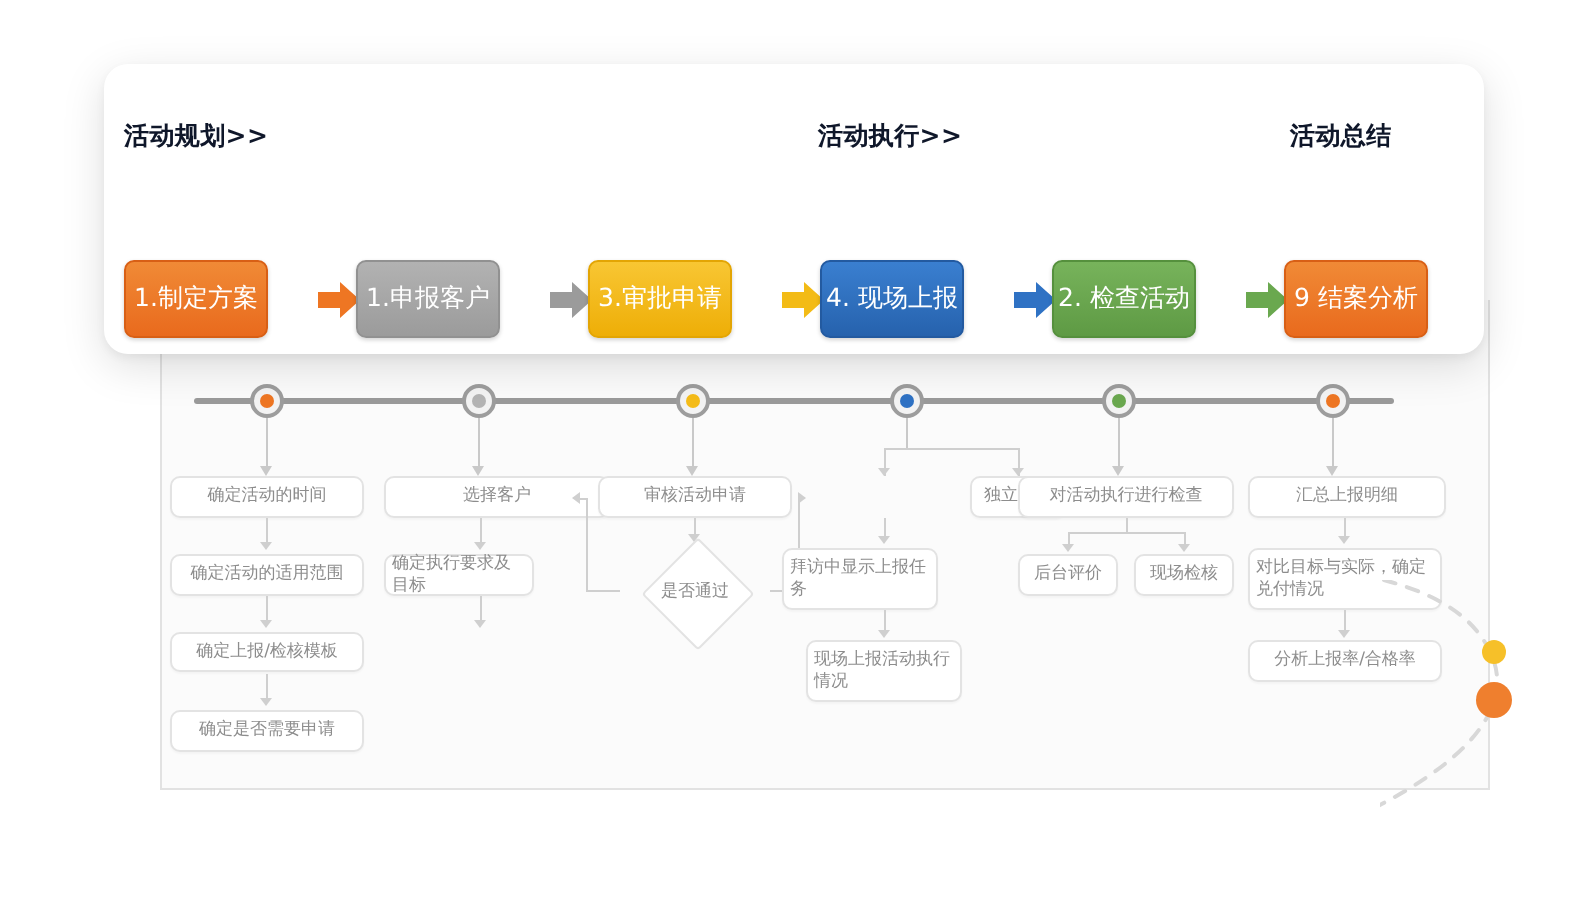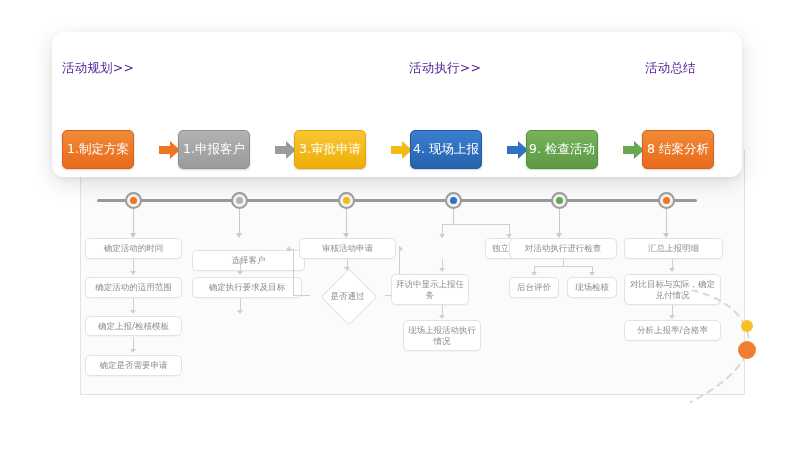--- a/index.html
+++ b/index.html
@@ -42,21 +42,21 @@
     border-left:3.5px solid transparent;border-right:3.5px solid transparent;
     border-top:5px solid #c9c9c9;
   }
 
   
   .fbox{
     position:absolute;box-sizing:border-box;
     background:#ffffff;border:1px solid #e3e3e3;border-radius:5px;
     color:#8d8d8d;font-size:8.5px;line-height:11px;
     display:flex;align-items:center;justify-content:center;
-    text-align:center;padding:2px 3px;
+    text-align:left;padding:2px 3px;
     box-shadow:0 1px 1px rgba(0,0,0,0.03);
   }
   .fdia{
     position:absolute;box-sizing:border-box;
     display:flex;align-items:center;justify-content:center;
   }
   .fdia .dshape{
     position:absolute;left:50%;top:50%;
     width:38px;height:38px;margin:-19px 0 0 -19px;
     border:1px solid #e3e3e3;background:#ffffff;
@@ -80,21 +80,21 @@
   
   #deco{position:absolute;left:690px;top:290px;width:102px;height:140px;}
 
   
   #card{
     position:absolute;left:52px;top:32px;width:690px;height:145px;
     background:#ffffff;border-radius:12px;
     box-shadow:0 6px 22px rgba(0,0,0,0.13), 0 2px 5px rgba(0,0,0,0.05);
   }
   .phase-label{
-    position:absolute;color:#4c1d95;font-size:12.5px;font-weight:normal;
+    position:absolute;color:#0f172a;font-size:12.5px;font-weight:bold;
     white-space:nowrap;letter-spacing:.2px;
   }
   .step{
     position:absolute;top:98px;width:72px;height:39px;
     border-radius:5px;box-sizing:border-box;
     display:flex;align-items:center;justify-content:center;
     color:#ffffff;font-size:12.5px;white-space:nowrap;
     box-shadow:0 1px 2px rgba(0,0,0,0.18);
   }
   .sarrow{position:absolute;top:108px;width:21px;height:20px;}
@@ -154,24 +154,24 @@
       <div class="conn v" style="left:52px;top:109px;height:13px"></div>
       <div class="carrow" style="left:49px;top:121px"></div>
       <div class="fbox" style="left:4px;top:127px;width:97px;height:21px">确定活动的适用范围</div>
       <div class="conn v" style="left:52px;top:148px;height:13px"></div>
       <div class="carrow" style="left:49px;top:160px"></div>
       <div class="fbox" style="left:4px;top:166px;width:97px;height:20px">确定上报/检核模板</div>
       <div class="conn v" style="left:52px;top:187px;height:13px"></div>
       <div class="carrow" style="left:49px;top:199px"></div>
       <div class="fbox" style="left:4px;top:205px;width:97px;height:21px">确定是否需要申请</div>
 
-      <div class="fbox" style="left:111px;top:100px;width:113px;height:21px">选择客户</div>
+      <div class="fbox" style="left:111px;top:88px;width:113px;height:21px">选择客户</div>
       <div class="conn v" style="left:159px;top:109px;height:13px"></div>
       <div class="carrow" style="left:156px;top:121px"></div>
-      <div class="fbox" style="left:111px;top:127px;width:110px;height:21px">确定执行要求及目标</div>
+      <div class="fbox" style="left:111px;top:127px;width:75px;height:21px">确定执行要求及目标</div>
       <div class="conn v" style="left:159px;top:148px;height:13px"></div>
       <div class="carrow" style="left:156px;top:160px"></div>
 
       <div class="fbox" style="left:218px;top:88px;width:97px;height:21px">审核活动申请</div>
       <div class="conn v" style="left:266px;top:109px;height:9px"></div>
       <div class="carrow" style="left:263px;top:117px"></div>
       <div class="fdia" style="left:228px;top:122px;width:77px;height:47px">
         <span class="dshape"></span>
         <span>是否通过</span>
       </div>
@@ -250,24 +250,24 @@
         </svg>
     </div>
 
     <div class="step" style="left:358px;background:linear-gradient(#3a7fd0,#2662ad);border:1px solid #235aa0">4. 现场上报</div>
     <div class="sarrow" style="left:455px">
       <svg width="21" height="20" viewBox="0 0 21 20">
           <path d="M0 6 H11 V1 L21 10 L11 19 V14 H0 Z" fill="#2f72c4"></path>
         </svg>
     </div>
 
-    <div class="step" style="left:474px;background:linear-gradient(#77b35b,#5e9a44);border:1px solid #55903d">9. 检查活动</div>
+    <div class="step" style="left:474px;background:linear-gradient(#77b35b,#5e9a44);border:1px solid #55903d">2. 检查活动</div>
     <div class="sarrow" style="left:571px">
       <svg width="21" height="20" viewBox="0 0 21 20">
           <path d="M0 6 H11 V1 L21 10 L11 19 V14 H0 Z" fill="#6aa84f"></path>
         </svg>
     </div>
 
-    <div class="step" style="left:590px;background:linear-gradient(#f08a36,#e96a1d);border:1px solid #d85f15">8 结案分析</div>
+    <div class="step" style="left:590px;background:linear-gradient(#f08a36,#e96a1d);border:1px solid #d85f15">9 结案分析</div>
 
   </div>
 
 </div>
 
 </body></html>

